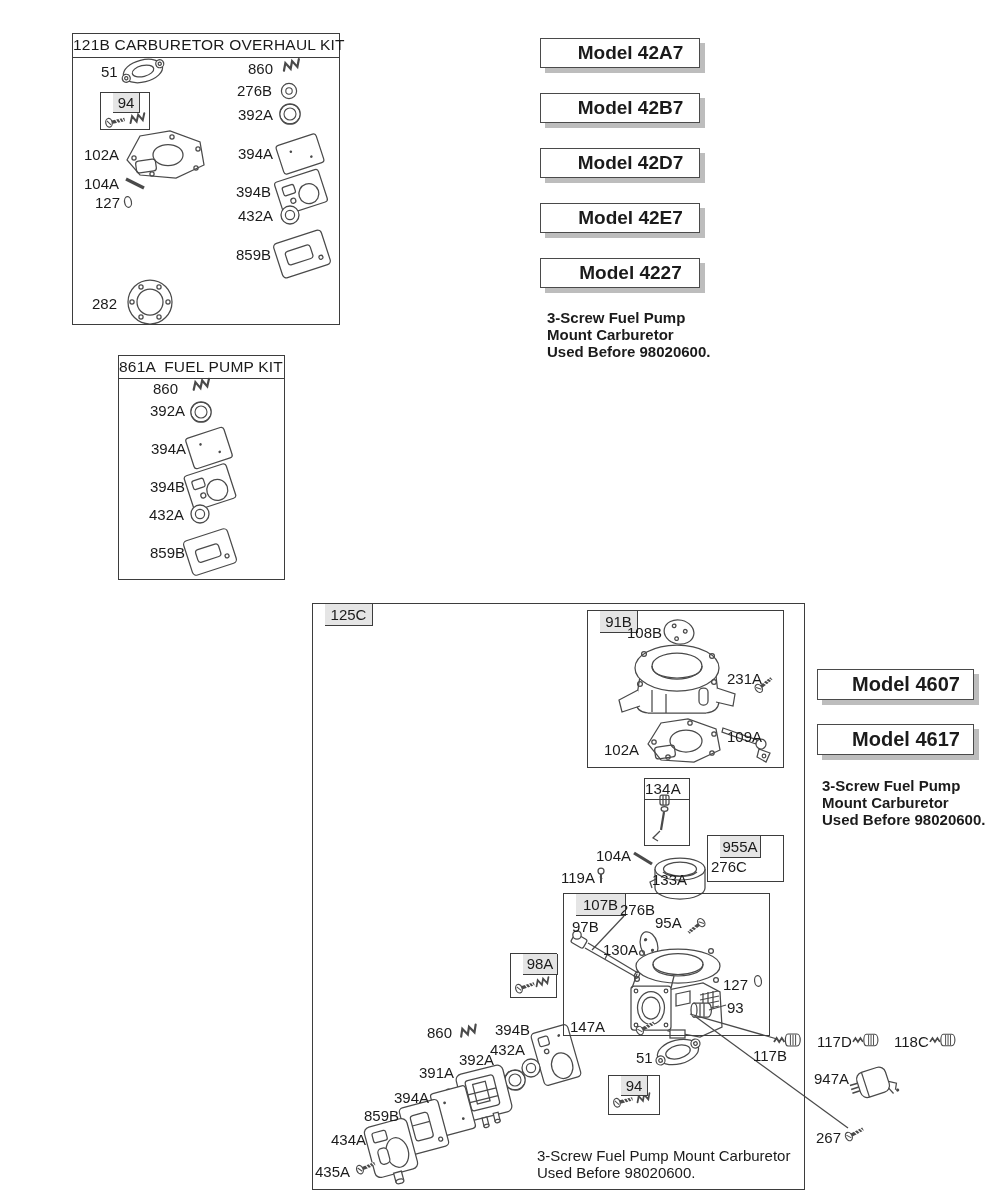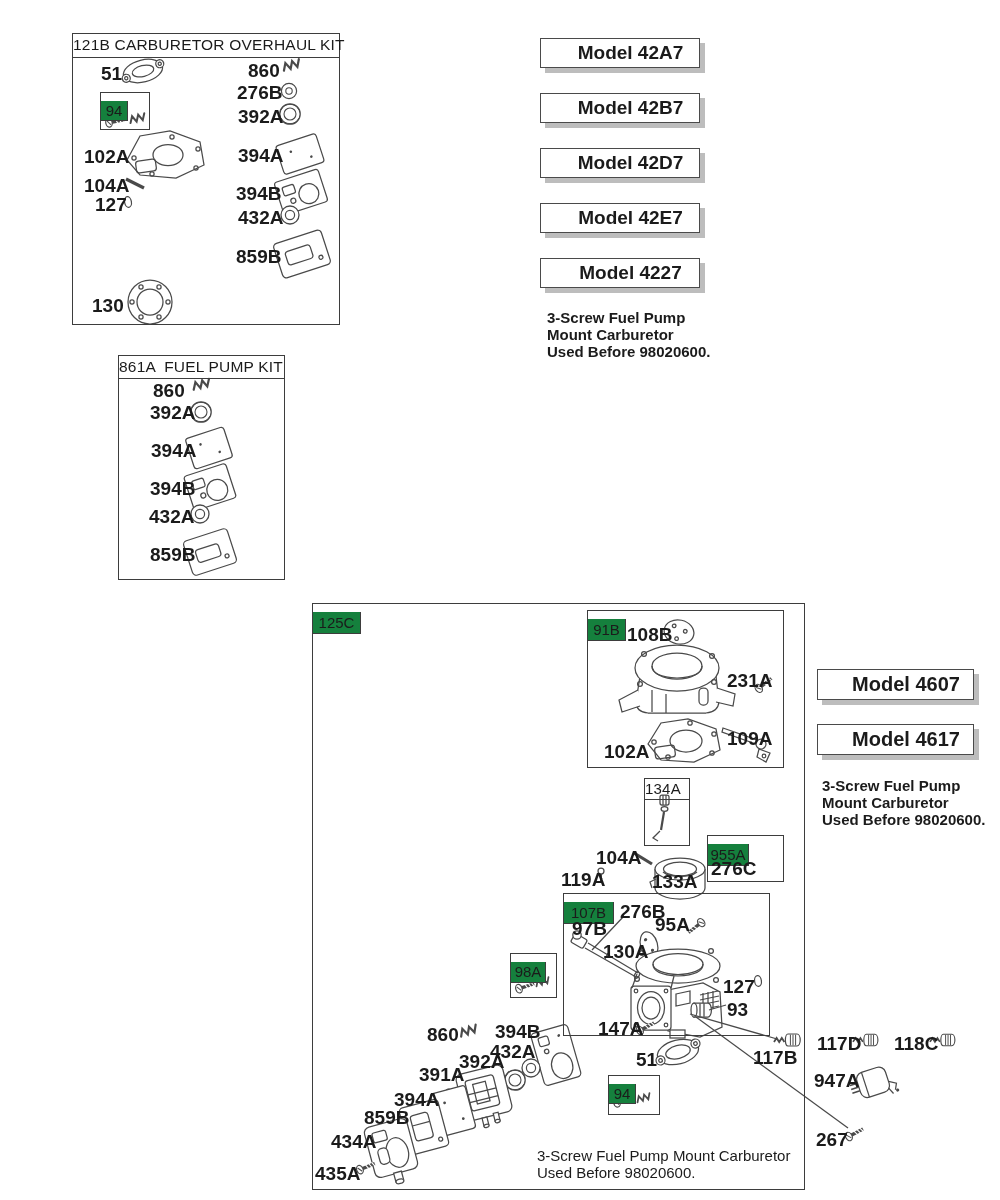--- a/index.html
+++ b/index.html
@@ -3,23 +3,23 @@
 <meta charset="utf-8">
 <style>
   * { margin:0; padding:0; box-sizing:border-box; }
   html,body { background:#ffffff; }
   body { font-family:"Liberation Sans", sans-serif; color:#1b1b1b; }
   #canvas { position:relative; width:1000px; height:1200px; background:#fff; overflow:hidden; }
   #art { position:absolute; left:0; top:0; }
   .box { position:absolute; border:1.6px solid #3d3d3d; background:transparent; }
   .band { display:block; width:100%; border-bottom:1.6px solid #3d3d3d; text-align:left;
           font-size:15.5px; line-height:22px; white-space:pre; letter-spacing:.2px; }
-  .corner { position:absolute; left:0; top:0; border-right:1.6px solid #3d3d3d; border-bottom:1.6px solid #3d3d3d;
-            font-size:15px; text-align:center; background:#15803d;margin-top:8px; }
-  .pl { position:absolute; font-size:19px; white-space:nowrap;font-weight:bold; }
+  .corner { position:absolute; left:12px; top:0; border-right:1.6px solid #3d3d3d; border-bottom:1.6px solid #3d3d3d;
+            font-size:15px; text-align:center; background:#e5e5e5; }
+  .pl { position:absolute; font-size:15px; white-space:nowrap; }
   .model { position:absolute; width:160px; height:30px; border:1.6px solid #4a4a4a; background:#fff;
            box-shadow:5px 5px 0 #bdbdbd; font-weight:bold; font-size:19px; text-align:center; line-height:27px;padding-left:21px; }
   .model.right { width:157px; height:31px; font-size:20px; line-height:28px;text-align:center; }
   .note { position:absolute; font-weight:bold; font-size:15px; line-height:17px; white-space:nowrap; }
   .note.reg { font-weight:normal; font-size:15px; line-height:17px; }
 </style>
 </head>
 <body>
 
 <div id="canvas">
@@ -338,21 +338,21 @@
 <div class="box" style="left:72px;top:33px;width:268px;height:292px">
   <span class="band" style="height:24px">121B CARBURETOR OVERHAUL KIT</span>
 </div>
 <div class="box" style="left:100px;top:92px;width:50px;height:38px">
   <span class="corner" style="width:27px;height:20px;line-height:19px">94</span>
 </div>
 <span class="pl" style="left:101px;top:63px">51</span>
 <span class="pl" style="left:84px;top:146px">102A</span>
 <span class="pl" style="left:84px;top:175px">104A</span>
 <span class="pl" style="left:95px;top:194px">127</span>
-<span class="pl" style="left:92px;top:295px">130</span>
+<span class="pl" style="left:92px;top:295px">282</span>
 <span class="pl" style="left:248px;top:60px">860</span>
 <span class="pl" style="left:237px;top:82px">276B</span>
 <span class="pl" style="left:238px;top:106px">392A</span>
 <span class="pl" style="left:238px;top:145px">394A</span>
 <span class="pl" style="left:236px;top:183px">394B</span>
 <span class="pl" style="left:238px;top:207px">432A</span>
 <span class="pl" style="left:236px;top:246px">859B</span>
 
 <div class="model" style="left:540px;top:38px">Model 42A7</div>
 <div class="model" style="left:540px;top:93px">Model 42B7</div>
@@ -400,21 +400,21 @@
 
 <div class="box" style="left:563px;top:893px;width:207px;height:143px">
   <span class="corner" style="width:50px;height:22px;line-height:21px">107B</span>
 </div>
 <span class="pl" style="left:572px;top:918px">97B</span>
 <span class="pl" style="left:620px;top:901px">276B</span>
 <span class="pl" style="left:655px;top:914px">95A</span>
 <span class="pl" style="left:603px;top:941px">130A</span>
 <span class="pl" style="left:723px;top:976px">127</span>
 <span class="pl" style="left:727px;top:999px">93</span>
-<span class="pl" style="left:598px;top:1018px">147A</span>
+<span class="pl" style="left:570px;top:1018px">147A</span>
 
 <div class="box" style="left:510px;top:953px;width:47px;height:45px">
   <span class="corner" style="width:35px;height:21px;line-height:20px">98A</span>
 </div>
 
 <span class="pl" style="left:427px;top:1024px">860</span>
 <span class="pl" style="left:495px;top:1021px">394B</span>
 <span class="pl" style="left:490px;top:1041px">432A</span>
 <span class="pl" style="left:459px;top:1051px">392A</span>
 <span class="pl" style="left:419px;top:1064px">391A</span>

